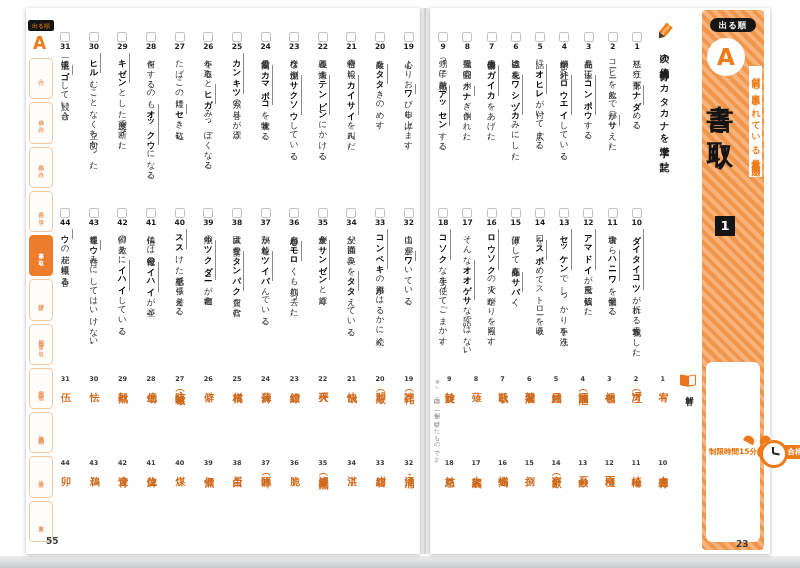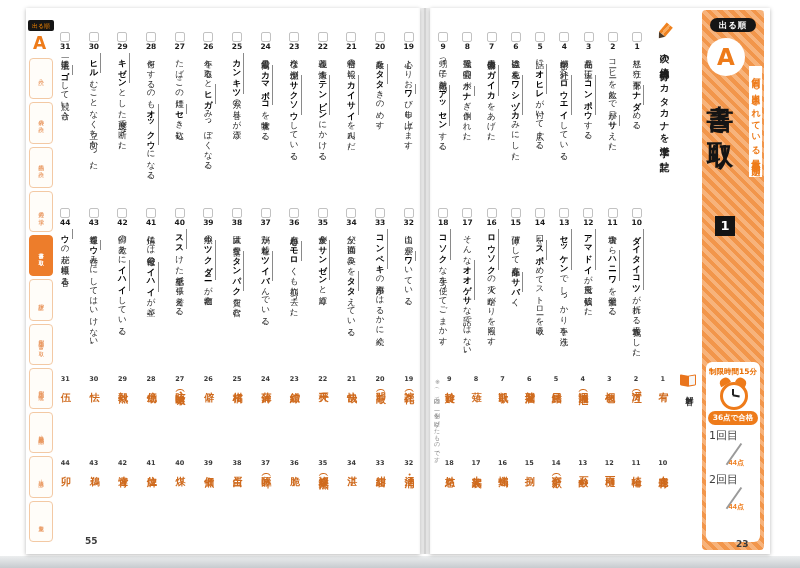--- a/index.html
+++ b/index.html
@@ -29,21 +29,21 @@
   .qrow-r2{left:8px;top:200px;width:204px;height:162px;}
   .arow-r1{left:14px;top:368px;width:224px;height:80px;}
   .arow-r2{left:14px;top:452px;width:224px;height:88px;}
   .qrow-l1{left:34px;top:24px;width:354px;height:172px;}
   .qrow-l2{left:34px;top:200px;width:354px;height:162px;}
   .arow-l1{left:34px;top:368px;width:354px;height:80px;}
   .arow-l2{left:34px;top:452px;width:354px;height:88px;}
   .note{position:absolute;left:2px;top:370px;height:170px;writing-mode:vertical-rl;
         font-size:6px;color:#8a8a8a;letter-spacing:.5px;}
   .pageno{position:absolute;font-size:9px;color:#3c3c3c;font-weight:bold;}
-  .pageno-left{left:20px;bottom:8px;margin-left:39px;}
+  .pageno-left{left:20px;bottom:8px;}
   .pageno-right{left:306px;bottom:5px;}
   
   .instr-wrap{position:absolute;left:220px;top:14px;width:28px;height:210px;
     display:flex;flex-direction:column;align-items:center;gap:4px;}
   .pencil{width:18px;height:20px;position:relative;transform:rotate(40deg);}
   .pencil .pb{position:absolute;left:5px;top:1px;width:8px;height:12px;
     background:linear-gradient(90deg,#ef8220 33%,#f8ab60 33%,#f8ab60 66%,#ef8220 66%);}
   .pencil .pt{position:absolute;left:5px;top:13px;width:0;height:0;
     border-left:4px solid transparent;border-right:4px solid transparent;border-top:5px solid #4d3a28;}
   .instr{writing-mode:vertical-rl;font-size:9.5px;font-weight:bold;color:#1e1e1e;letter-spacing:1.4px;}
@@ -63,21 +63,21 @@
   .grade-circle{position:absolute;left:5px;top:28px;width:38px;height:38px;background:#fff;border-radius:50%;
     display:flex;align-items:center;justify-content:center;font-size:23px;font-weight:bold;color:#ee7b1a;}
   .band-title{position:absolute;left:0px;top:74px;writing-mode:vertical-rl;font-size:27px;
     font-weight:900;color:#141414;letter-spacing:3px;}
   .num-badge{position:absolute;left:13px;top:206px;width:20px;height:20px;background:#141414;
     color:#fff;font-size:13px;font-weight:bold;text-align:center;line-height:20px;}
   .band-subtitle{position:absolute;right:2px;top:56px;writing-mode:vertical-rl;font-size:9px;
     font-weight:bold;color:#ee7b1a;background:#fff;padding:4px 1px;letter-spacing:2px;line-height:1.2;}
   
   .score-box{position:absolute;left:4px;right:4px;top:352px;bottom:8px;background:#fff;border-radius:6px;
-    display:flex;flex-direction:column;align-items:center;padding:5px 3px;box-sizing:border-box;gap:0;}
+    display:flex;align-items:center;padding:5px 3px;box-sizing:border-box;gap:0;}
   .time{font-size:7.5px;color:#e96d00;font-weight:bold;white-space:nowrap;}
   .clock{width:32px;height:32px;position:relative;margin:1px 0;}
   .clock .bell-l,.clock .bell-r{position:absolute;top:0;width:11px;height:7px;background:#ee7b1a;border-radius:5px 5px 0 0;}
   .clock .bell-l{left:2px;transform:rotate(-28deg);}
   .clock .bell-r{right:2px;transform:rotate(28deg);}
   .clock .face{position:absolute;left:3px;top:4px;width:22px;height:22px;border:3px solid #ee7b1a;border-radius:50%;background:#fff;}
   .clock .h{position:absolute;left:15px;top:11px;width:2px;height:6px;background:#222;transform-origin:bottom center;}
   .clock .m{position:absolute;left:15px;top:10px;width:1.5px;height:7px;background:#222;transform-origin:bottom center;transform:rotate(100deg);}
   .pass-pill{background:#ee7b1a;color:#fff;font-size:7.5px;font-weight:bold;border-radius:9px;
     padding:2px 5px;white-space:nowrap;}

